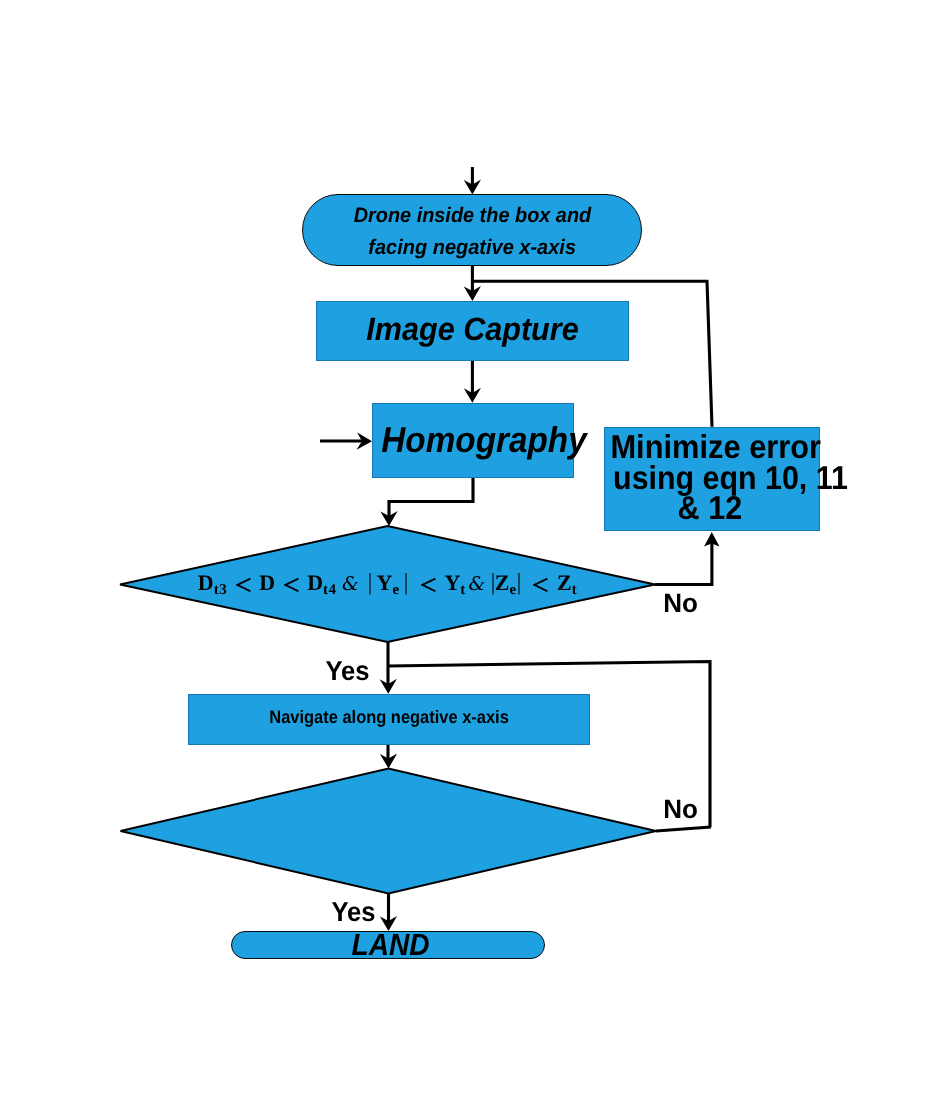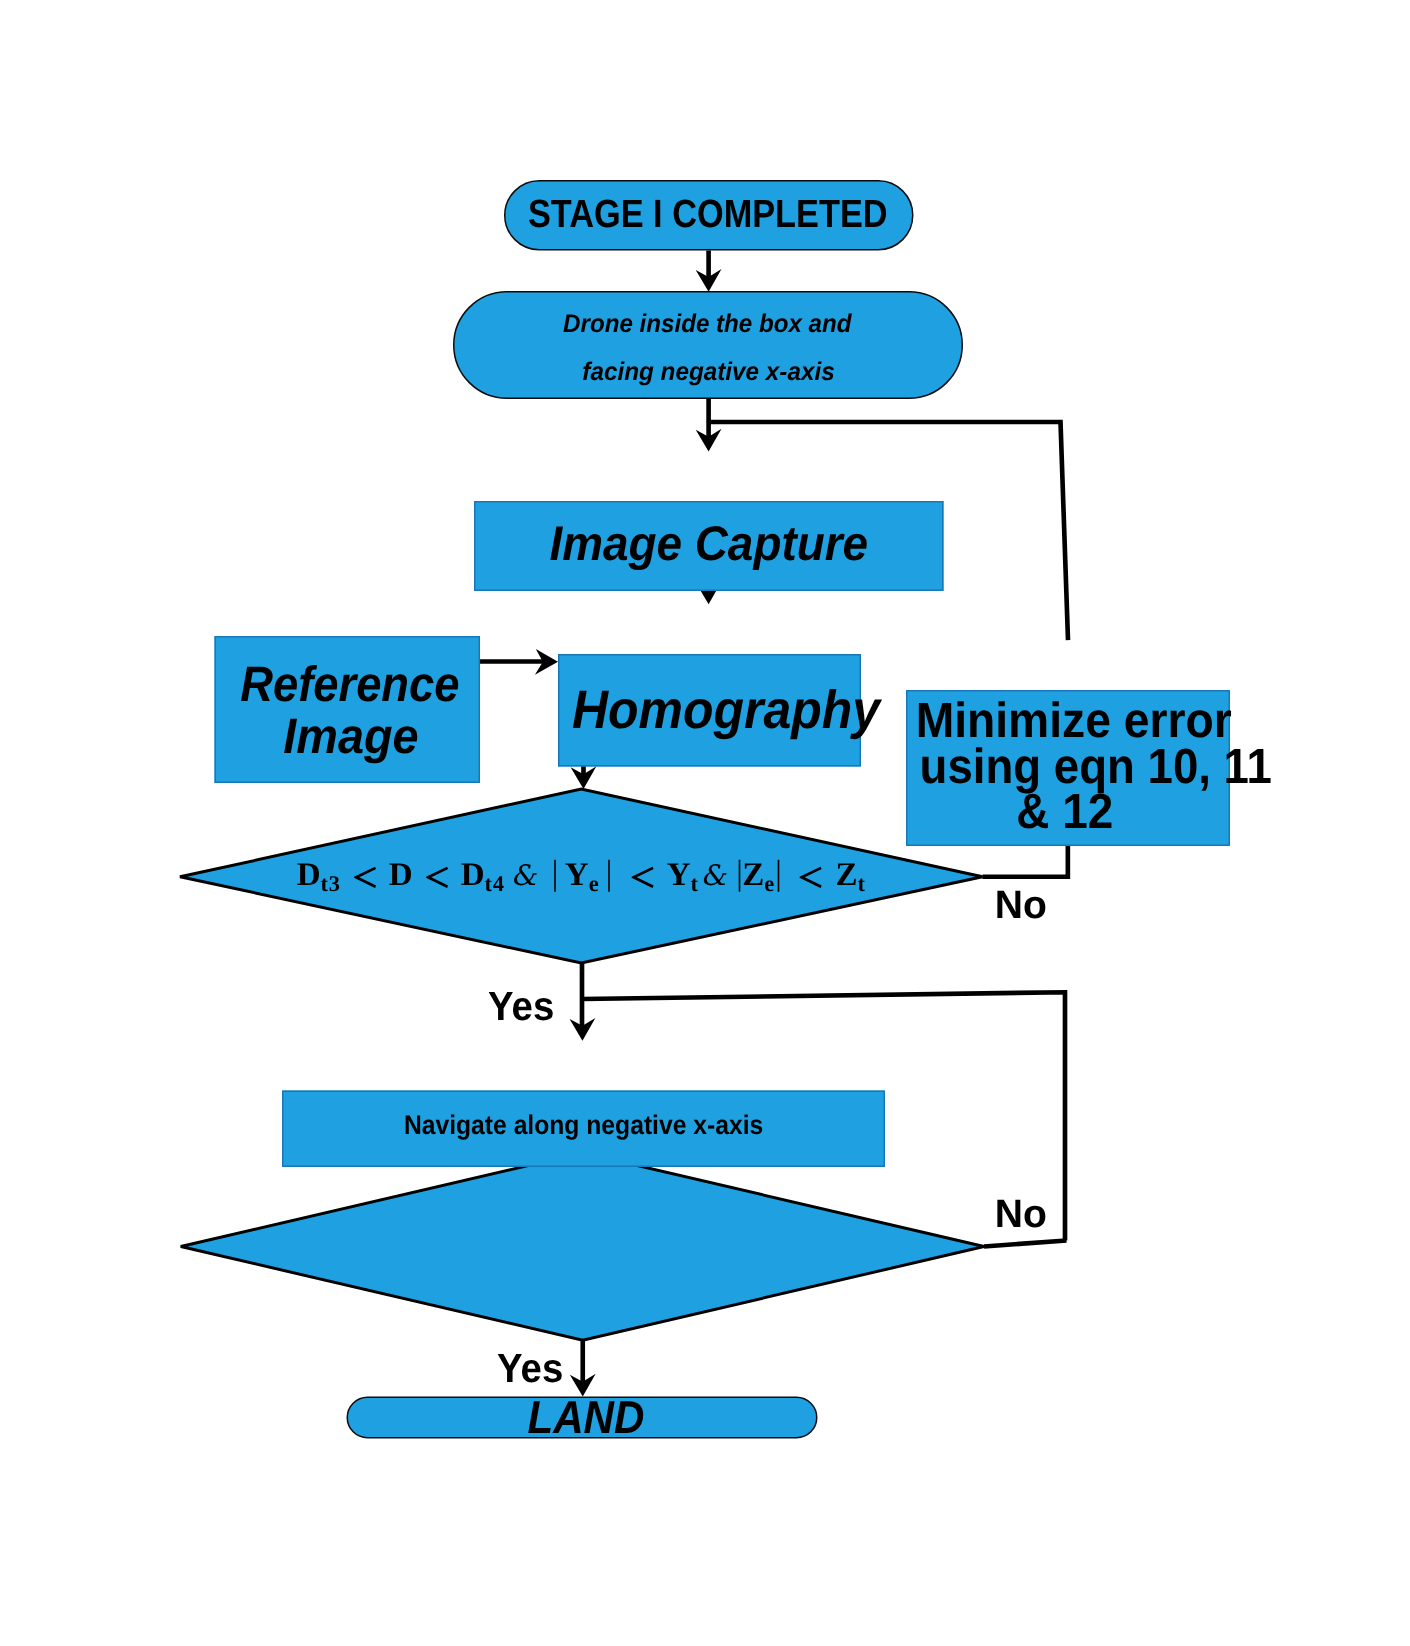--- a/index.html
+++ b/index.html
@@ -4,21 +4,21 @@
 <title>Flowchart</title>
 <style>
   html,body{margin:0;padding:0;background:#ffffff;}
   body{width:940px;height:1097px;overflow:hidden;
        font-family:"Liberation Sans",sans-serif;-webkit-font-smoothing:antialiased;text-rendering:geometricPrecision;}
   #stage{position:relative;width:940px;height:1097px;background:#fff;}
 
   .node{position:absolute;box-sizing:border-box;display:flex;align-items:center;
         justify-content:center;text-align:center;color:#000;}
   .stadium{background:#1fa0e0;border:1.8px solid #0c0c0c;border-radius:999px;}
-  .rect{background:#1fa0e0;border:1.6px solid #1878b5;margin-top:33px;}
+  .rect{background:#1fa0e0;border:1.6px solid #1878b5;}
   .lbl{display:block;width:100%;}
 
   .b   {font-weight:bold;font-style:normal;}
   .bi  {font-weight:bold;font-style:italic;}
   .sq  {display:inline-block;transform-origin:center center;white-space:nowrap;}
 
   #wires{position:absolute;left:0;top:0;width:940px;height:1097px;overflow:visible;}
 
   .edgelbl{position:absolute;font-weight:bold;color:#000;
            white-space:nowrap;}
@@ -113,41 +113,32 @@
             <title>|</title>
             <rect x="1.25" y="0" width="1.5" height="30" fill="#000"></rect>
           </svg></span><span class="mrel mrel-w"><svg viewBox="0 0 16 16" width="15.8" height="15.8" aria-hidden="true">
             <title>&lt;</title>
             <polyline points="14.6,1.6 1.4,8 14.6,14.4" fill="none" stroke="#000" stroke-width="1.85" stroke-linecap="butt" stroke-linejoin="miter"></polyline>
           </svg></span><span class="mv">Z</span><sub class="msub">t</sub>
     </span>
   </div>
 
 
-  <div class="node stadium" style="left:336px;top:120px;width:273px;height:47px;">
-    <span class="lbl b" style="font-size:26.3px;position:relative;top:-1px;left:-3px;"><span class="sq" style="transform:scaleX(0.870);">STAGE I COMPLETED</span></span>
-  </div>
 
   <div class="node stadium" style="left:302px;top:194px;width:340px;height:72px;">
-    <span class="lbl bi" style="font-size:17px;line-height:32.4px;padding-top:4px;">
+    <span class="lbl bi" style="font-size:21px;line-height:32.4px;padding-top:4px;">
       <span class="sq" style="transform:scaleX(0.947);">Drone inside the box and</span><br>
       <span class="sq" style="transform:scaleX(0.952);">facing negative x-axis</span>
     </span>
   </div>
 
   <div class="node rect" style="left:316px;top:301px;width:313px;height:60px;">
     <span class="lbl bi" style="font-size:32.4px;position:relative;top:-2px;"><span class="sq" style="transform:scaleX(0.944);">Image Capture</span></span>
   </div>
 
-  <div class="node rect" style="left:143px;top:391px;width:177px;height:98px;">
-    <span class="lbl bi" style="font-size:33.2px;line-height:35.4px;padding-left:4px;position:relative;top:1px;">
-      <span class="sq" style="transform:scaleX(0.910);">Reference</span><br>
-      <span class="sq" style="transform:scaleX(0.940);">Image</span>
-    </span>
-  </div>
 
   <div class="node rect" style="left:372px;top:403px;width:202px;height:75px;">
     <span class="lbl bi" style="font-size:36px;position:relative;top:-1px;"><span class="sq" style="transform:scaleX(0.925);">Homography</span></span>
   </div>
 
   <div class="node rect" style="left:604px;top:427px;width:216px;height:104px;">
     <span class="lbl b" style="font-size:33px;line-height:30.5px;position:relative;top:-1px;left:-2px;">
       <span class="sq" style="transform:scaleX(0.934);">Minimize error</span><br>
       <span class="sq" style="transform:scaleX(0.921);">using eqn 10, 11</span><br>
       <span class="sq" style="transform:scaleX(0.927);">&amp; 12</span>

